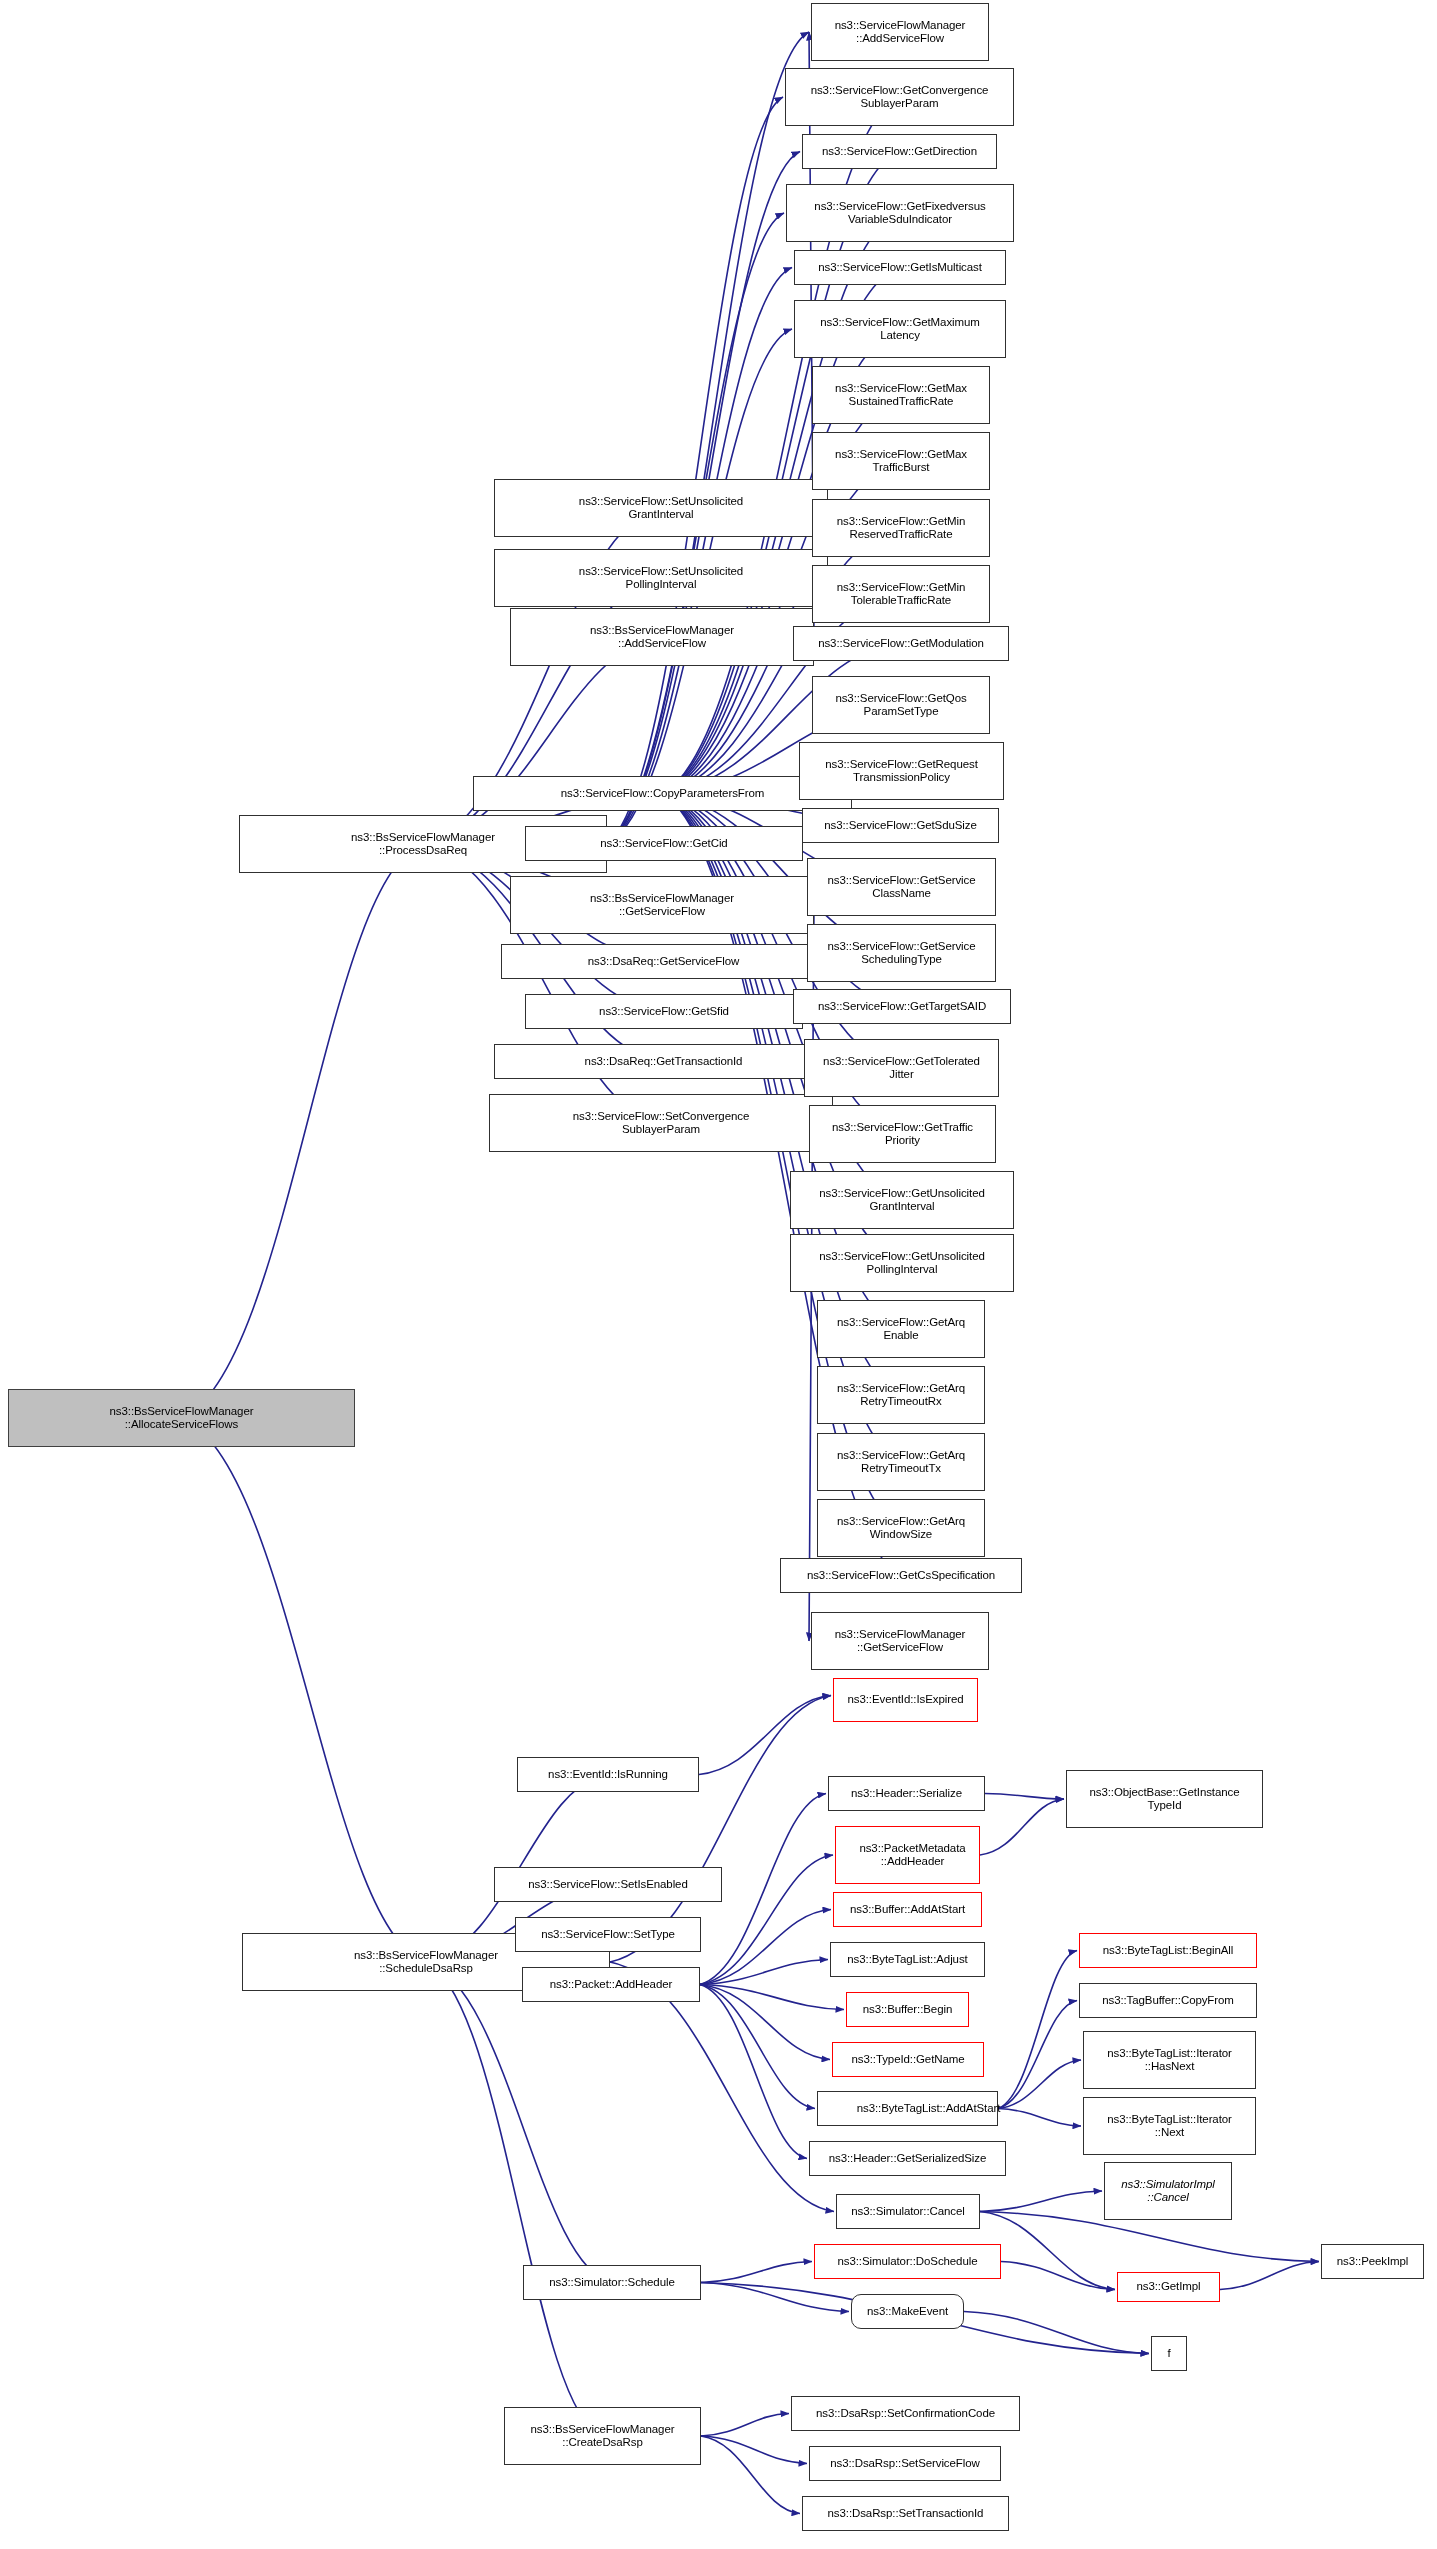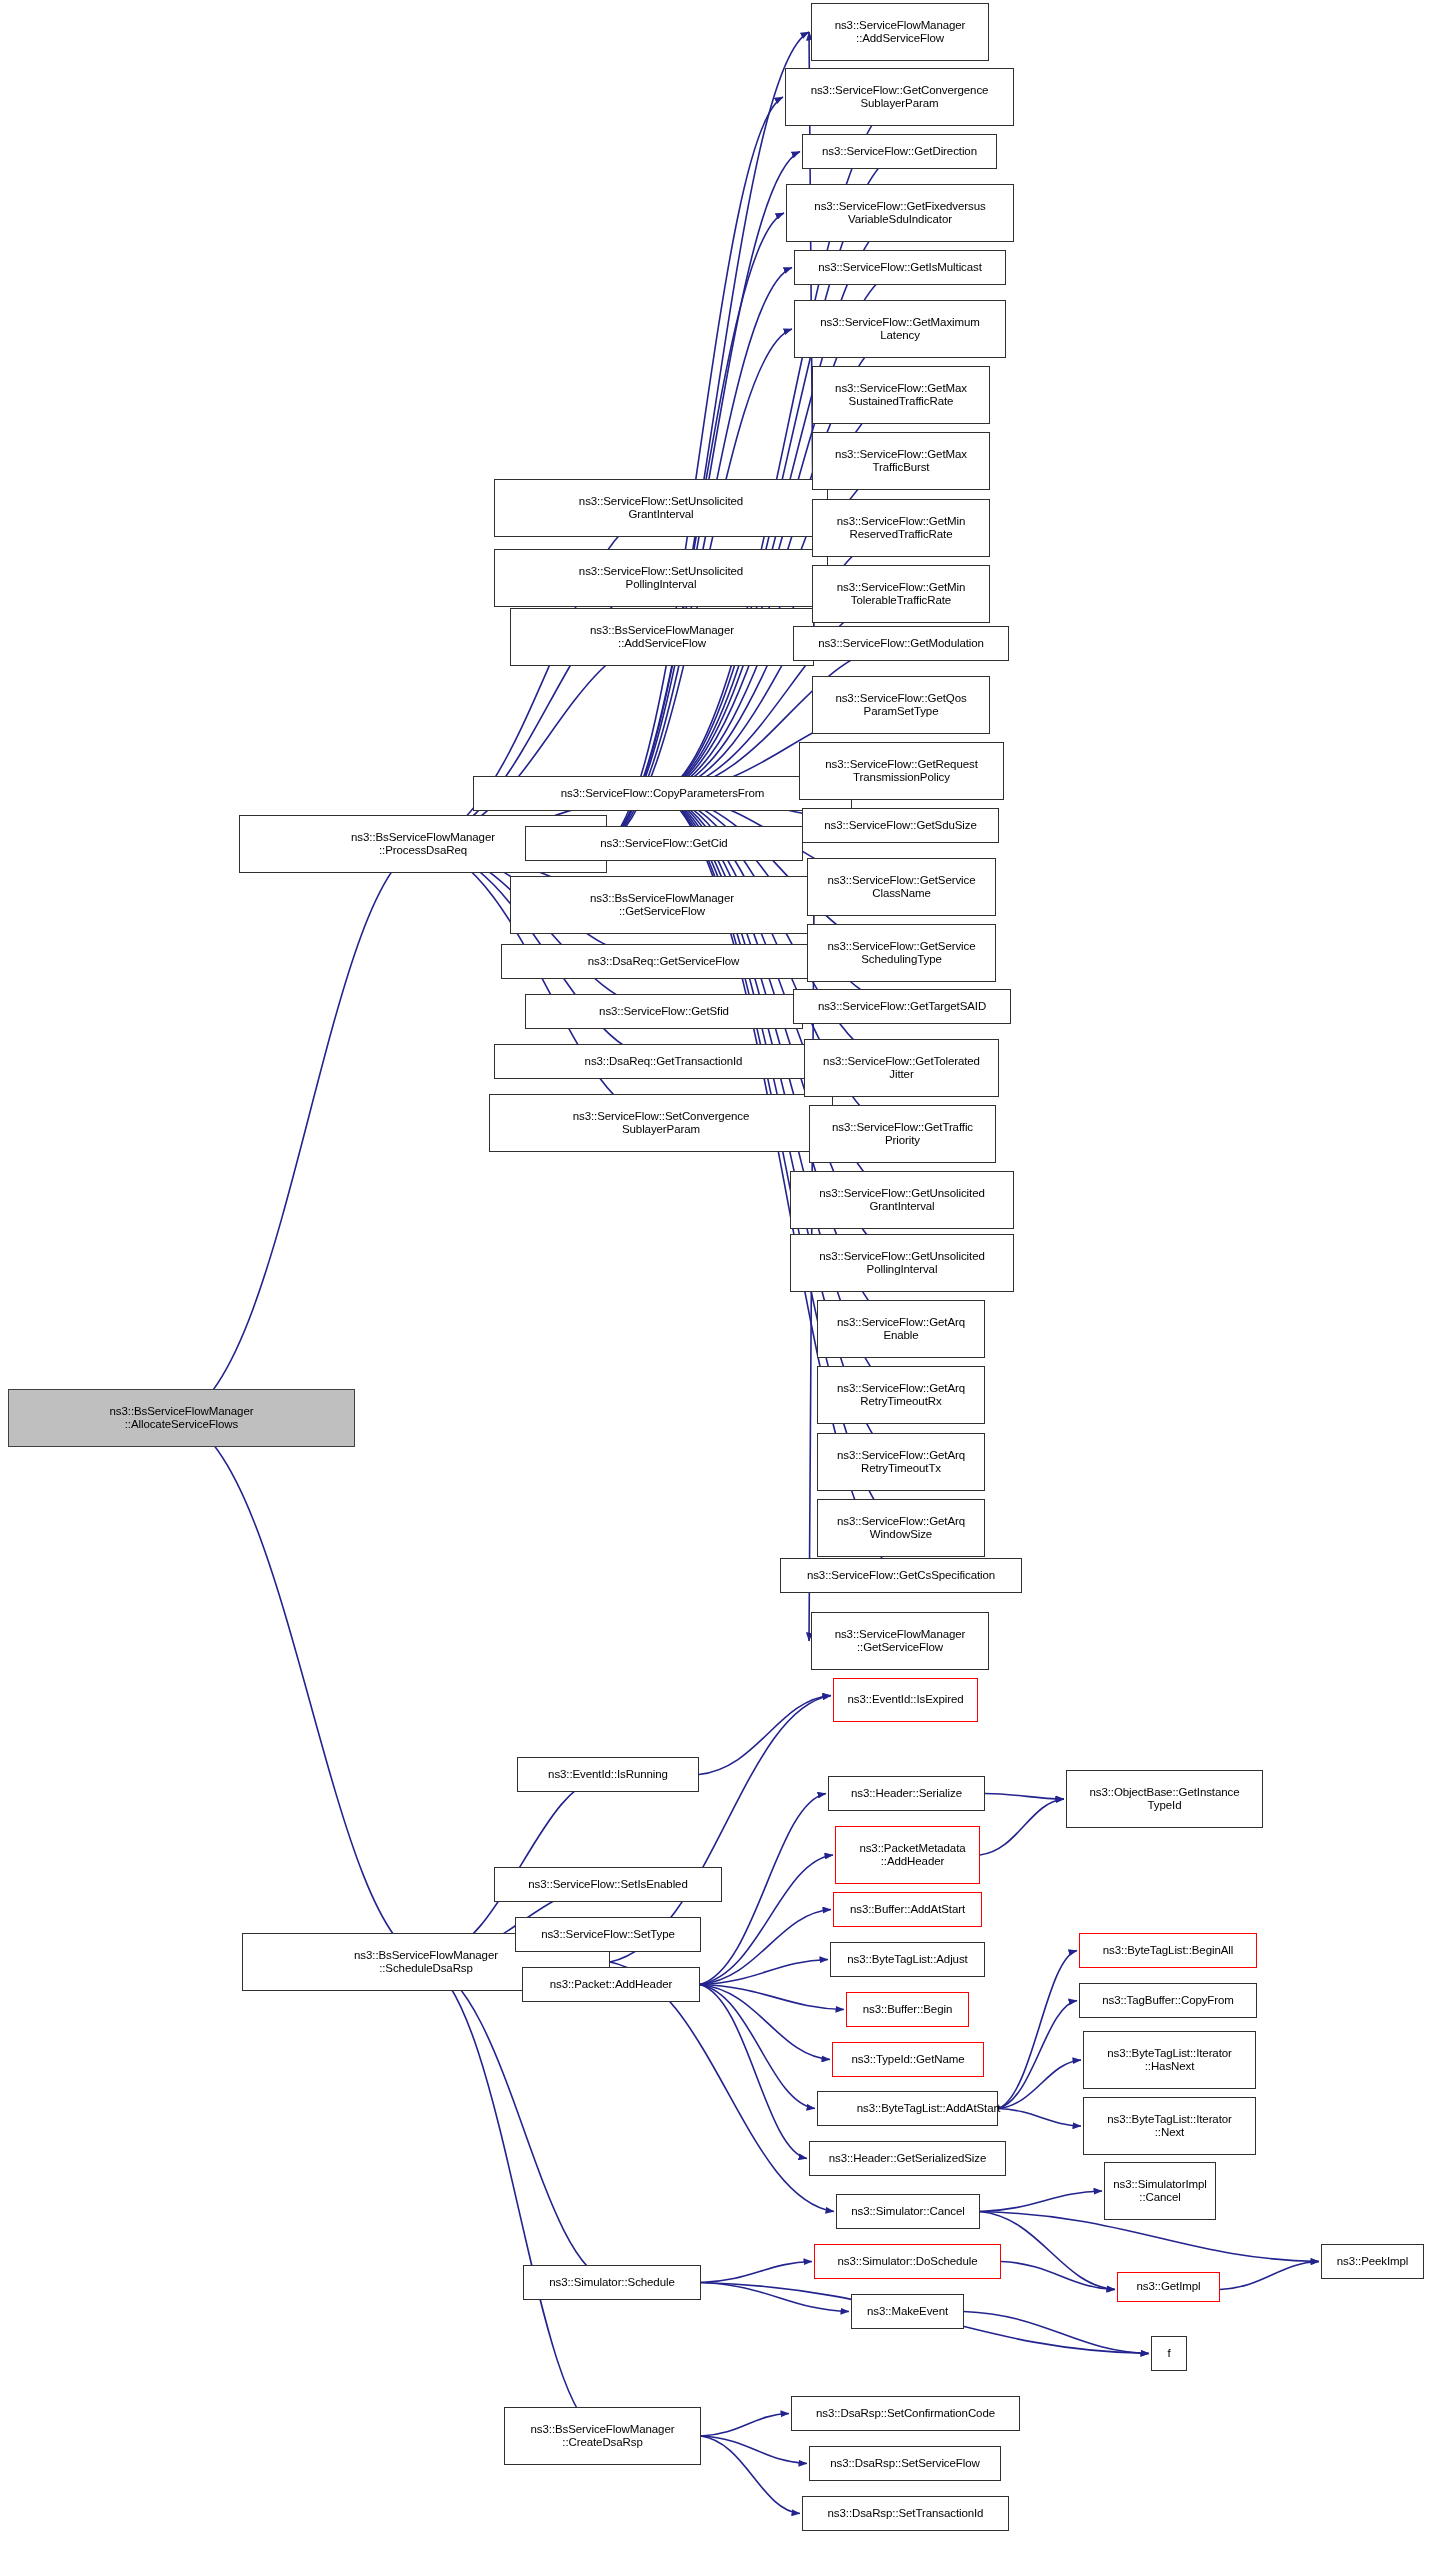--- a/index.html
+++ b/index.html
@@ -213,31 +213,31 @@
       <div class="node red" style="left: 835px; top: 1826px; width: 145px; height: 58px; padding-left: 13px;">ns3::PacketMetadata
 ::AddHeader</div>
       <div class="node red" style="left: 833px; top: 1892px; width: 149px; height: 35px;">ns3::Buffer::AddAtStart</div>
       <div class="node" style="left: 830px; top: 1942px; width: 155px; height: 35px;">ns3::ByteTagList::Adjust</div>
       <div class="node red" style="left: 846px; top: 1992px; width: 123px; height: 35px;">ns3::Buffer::Begin</div>
       <div class="node red" style="left: 832px; top: 2042px; width: 152px; height: 35px;">ns3::TypeId::GetName</div>
       <div class="node" style="left: 817px; top: 2091px; width: 181px; height: 35px; padding-left: 45px;">ns3::ByteTagList::AddAtStart</div>
       <div class="node" style="left: 809px; top: 2141px; width: 197px; height: 35px;">ns3::Header::GetSerializedSize</div>
       <div class="node" style="left: 836px; top: 2194px; width: 144px; height: 35px;">ns3::Simulator::Cancel</div>
       <div class="node red" style="left: 814px; top: 2244px; width: 187px; height: 35px;">ns3::Simulator::DoSchedule</div>
-      <div class="node" style="left: 851px; top: 2294px; width: 113px; height: 35px;">ns3::MakeEvent</div>
+      <div class="node" style="left: 851px; top: 2294px; width: 113px; height: 35px; border-radius: 10px;">ns3::MakeEvent</div>
       <div class="node" style="left: 791px; top: 2396px; width: 229px; height: 35px;">ns3::DsaRsp::SetConfirmationCode</div>
       <div class="node" style="left: 809px; top: 2446px; width: 192px; height: 35px;">ns3::DsaRsp::SetServiceFlow</div>
       <div class="node" style="left: 802px; top: 2496px; width: 207px; height: 35px;">ns3::DsaRsp::SetTransactionId</div>
       <div class="node" style="left: 1066px; top: 1770px; width: 197px; height: 58px;">ns3::ObjectBase::GetInstance
 TypeId</div>
       <div class="node red" style="left: 1079px; top: 1933px; width: 178px; height: 35px;">ns3::ByteTagList::BeginAll</div>
       <div class="node" style="left: 1079px; top: 1983px; width: 178px; height: 35px;">ns3::TagBuffer::CopyFrom</div>
       <div class="node" style="left: 1083px; top: 2031px; width: 173px; height: 58px;">ns3::ByteTagList::Iterator
 ::HasNext</div>
       <div class="node" style="left: 1083px; top: 2097px; width: 173px; height: 58px;">ns3::ByteTagList::Iterator
 ::Next</div>
-      <div class="node" style="left: 1104px; top: 2162px; width: 112px; height: 58px;">ns3::SimulatorImpl
+      <div class="node" style="left: 1104px; top: 2162px; width: 128px; height: 58px; font-style: italic;">ns3::SimulatorImpl
 ::Cancel</div>
       <div class="node red" style="left: 1117px; top: 2272px; width: 103px; height: 30px;">ns3::GetImpl</div>
       <div class="node" style="left: 1151px; top: 2336px; width: 36px; height: 35px;">f</div>
       <div class="node" style="left: 1321px; top: 2244px; width: 103px; height: 35px;">ns3::PeekImpl</div>
     </div>
 </div>
 
 </body></html>

